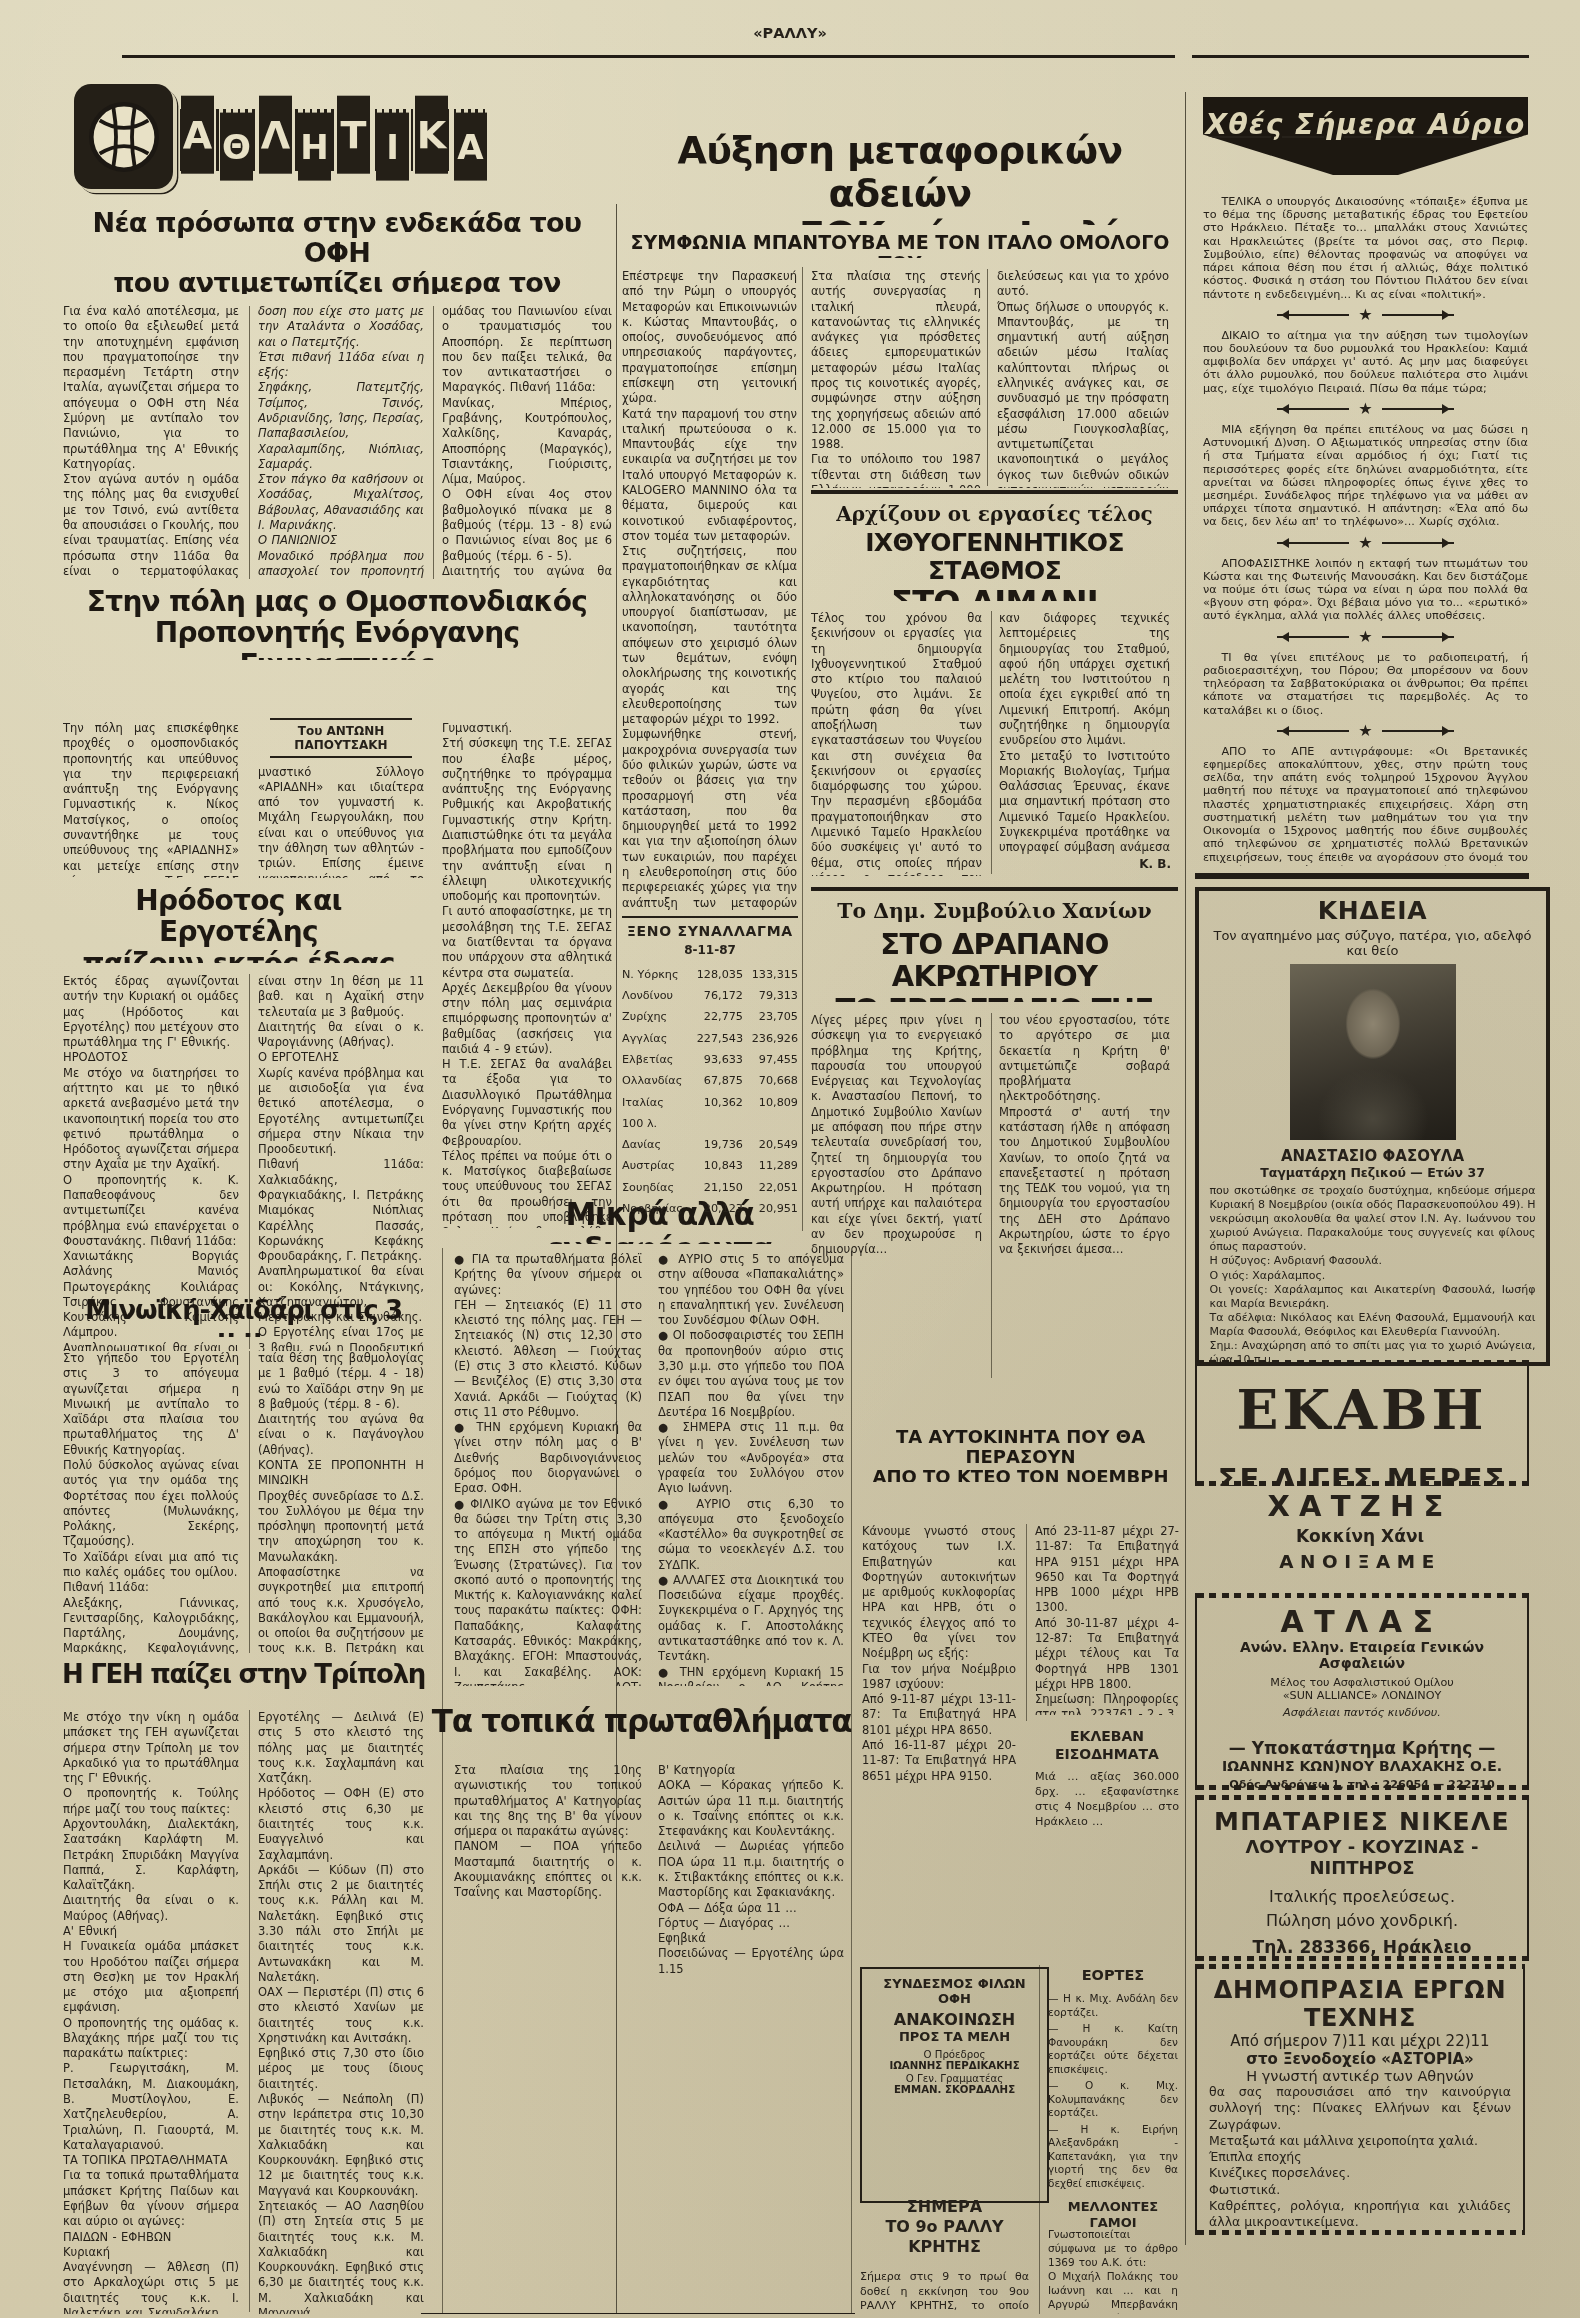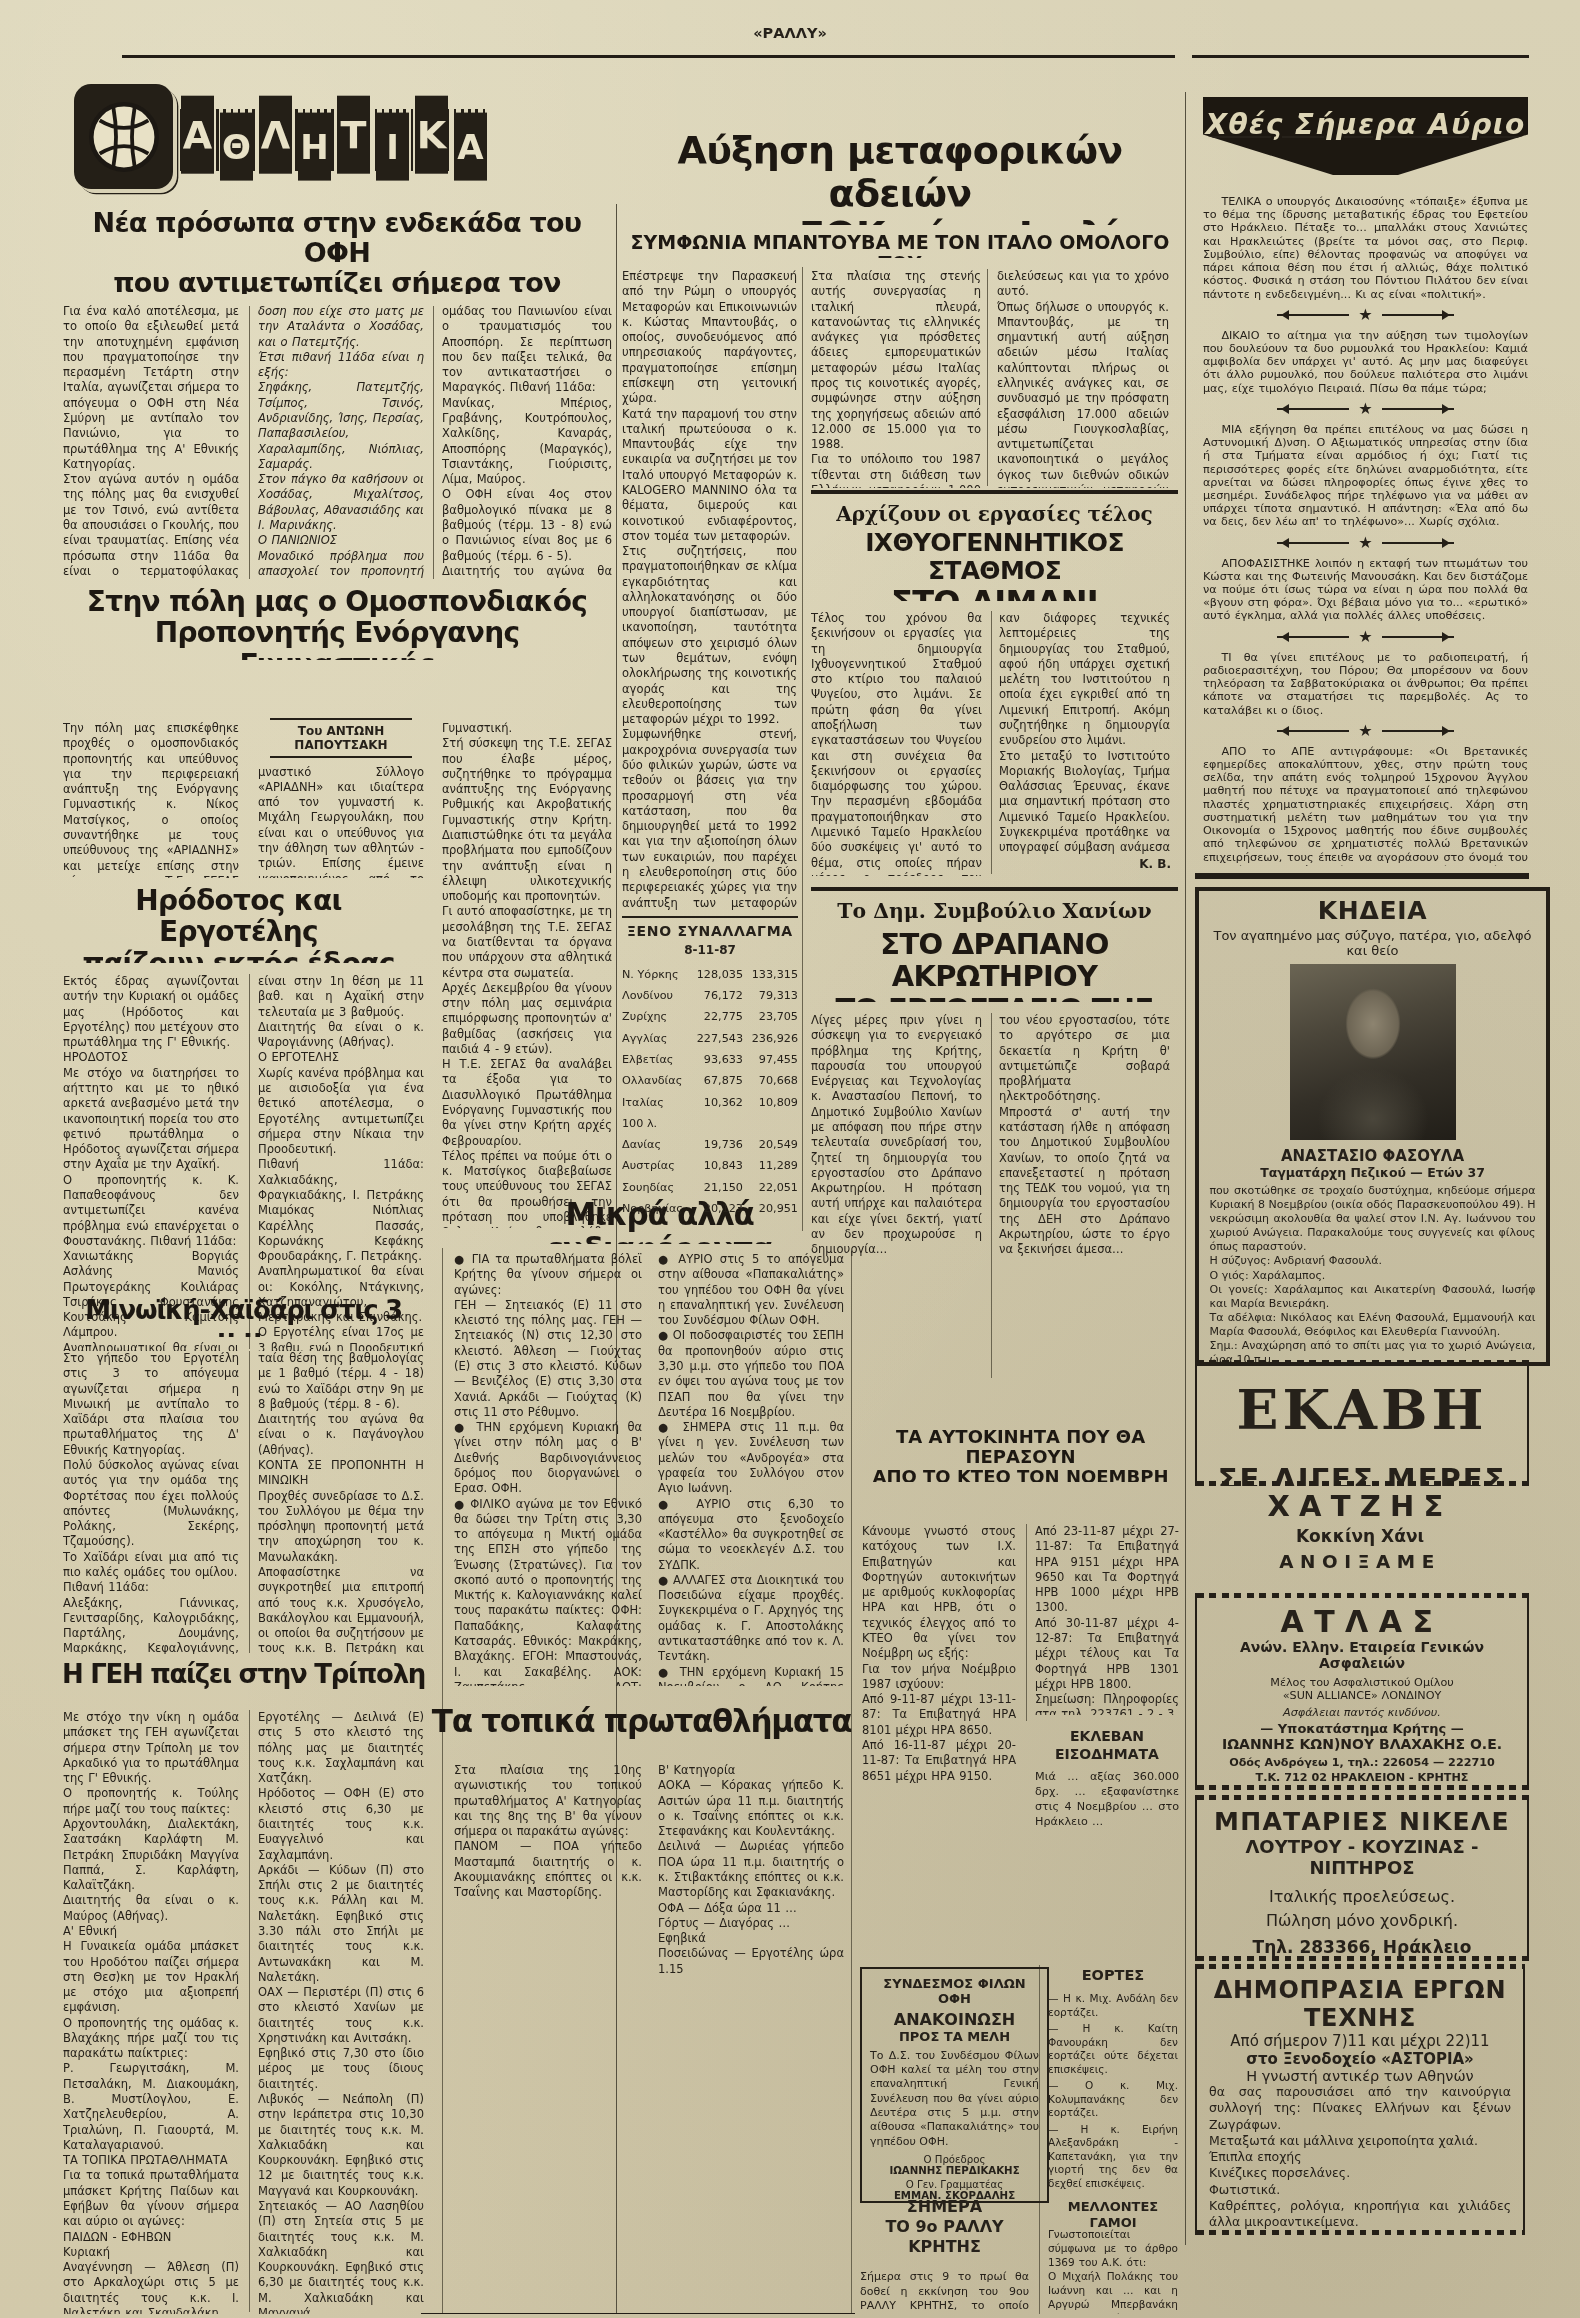--- a/index.html
+++ b/index.html
@@ -337,21 +337,20 @@
 Δειλινά — Δωριέας γήπεδο ΠΟΑ ώρα 11 π.μ. διαιτητής ο κ. Στιβακτάκης επόπτες οι κ.κ. Μαστορίδης και Σφακιανάκης.
 ΟΦΑ — Δόξα ώρα 11 …
 Γόρτυς — Διαγόρας …
 Εφηβικά
 Ποσειδώνας — Εργοτέλης ώρα 1.15</div>
 
   <div class="boxed" style="left:860px;top:1967px;width:169px;height:219px;border-width:2px;padding:6.6px 8px;">
     <div class="ctr bold" style="font-size:13px;">ΣΥΝΔΕΣΜΟΣ ΦΙΛΩΝ ΟΦΗ</div>
     <div class="ctr bold" style="font-size:16px;margin-top:4px;">ΑΝΑΚΟΙΝΩΣΗ</div>
     <div class="ctr bold" style="font-size:13px;margin-bottom:5.3px;">ΠΡΟΣ ΤΑ ΜΕΛΗ</div>
-    <div style="font-size:11px;line-height:1.3;text-align:justify;white-space:pre-line;">Το Δ.Σ. του Συνδέσμου Φίλων ΟΦΗ καλεί τα μέλη του στην επαναληπτική Γενική Συνέλευση που θα γίνει αύριο Δευτέρα στις 5 μ.μ. στην αίθουσα «Παπακαλιάτης» του γηπέδου ΟΦΗ.</div>
     <div class="ctr" style="font-size:10.2px;margin-top:5.3px;">Ο Πρόεδρος</div>
     <div class="ctr bold" style="font-size:10.2px;">ΙΩΑΝΝΗΣ ΠΕΡΔΙΚΑΚΗΣ</div>
     <div class="ctr" style="font-size:10.2px;margin-top:2.6px;">Ο Γεν. Γραμματέας</div>
     <div class="ctr bold" style="font-size:10.2px;">ΕΜΜΑΝ. ΣΚΟΡΔΑΛΗΣ</div>
   </div>
 
   <div class="abs ctr bold" style="left:860px;top:2197px;width:169px;font-size:16px;line-height:1.25;">
     <div>ΣΗΜΕΡΑ</div>
     <div>ΤΟ 9ο ΡΑΛΛΥ</div>
     <div>ΚΡΗΤΗΣ</div>
@@ -435,21 +434,21 @@
     <div class="sub bold" style="font-size:17px;margin-top:2.6px;">Κοκκίνη Χάνι</div>
     <div class="adtitle" style="font-size:18.4px;letter-spacing:6.6px;margin-top:5.3px;">ΑΝΟΙΞΑΜΕ</div>
   </div>
 
   <div class="zz" style="left:1195px;top:1593px;width:330px;height:197px;">
     <div class="adtitle" style="font-size:30px;letter-spacing:10.5px;margin-top:10.5px;">ΑΤΛΑΣ</div>
     <div class="sub bold" style="font-size:14px;">Ανών. Ελλην. Εταιρεία Γενικών Ασφαλειών</div>
     <div class="sub small" style="margin-top:5.3px;">Μέλος του Ασφαλιστικού Ομίλου</div>
     <div class="sub small">«SUN ALLIANCE» ΛΟΝΔΙΝΟΥ</div>
     <div class="sub small" style="margin-top:4px;font-style:italic;">Ασφάλειαι παντός κινδύνου.</div>
-    <div class="sub bold" style="font-size:13px;margin-top:2px;">— Υποκατάστημα Κρήτης —</div>
+    <div class="sub bold" style="font-size:17px;margin-top:19px;">— Υποκατάστημα Κρήτης —</div>
     <div class="sub bold" style="font-size:14px;">ΙΩΑΝΝΗΣ ΚΩΝ)ΝΟΥ ΒΛΑΧΑΚΗΣ Ο.Ε.</div>
     <div class="sub bold small" style="margin-top:4px;">Οδός Ανδρόγεω 1, τηλ.: 226054 — 222710</div>
     <div class="sub bold small" style="margin-top:2.6px;">Τ.Κ. 712 02  ΗΡΑΚΛΕΙΟΝ - ΚΡΗΤΗΣ</div>
   </div>
 
   <div class="zz" style="left:1195px;top:1795px;width:330px;height:166px;">
     <div class="adtitle" style="font-size:25px;letter-spacing:1.3px;margin-top:12px;">ΜΠΑΤΑΡΙΕΣ ΝΙΚΕΛΕ</div>
     <div class="sub bold" style="font-size:18px;">ΛΟΥΤΡΟΥ - ΚΟΥΖΙΝΑΣ - ΝΙΠΤΗΡΟΣ</div>
     <div class="sub" style="font-size:16px;margin-top:9.2px;">Ιταλικής προελεύσεως.</div>
     <div class="sub" style="font-size:16px;margin-top:5.3px;">Πώληση μόνο χονδρική.</div>

